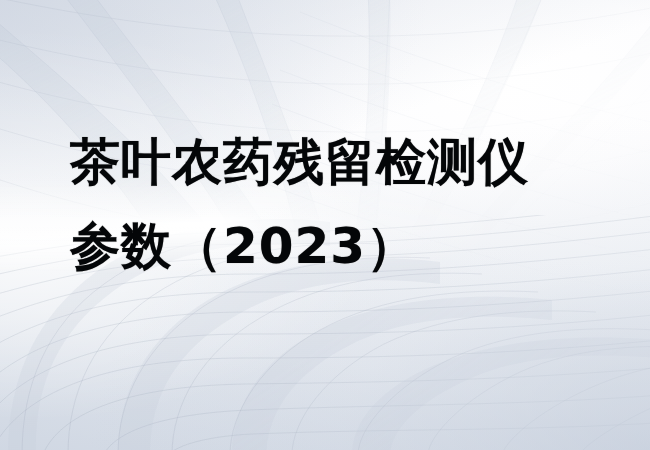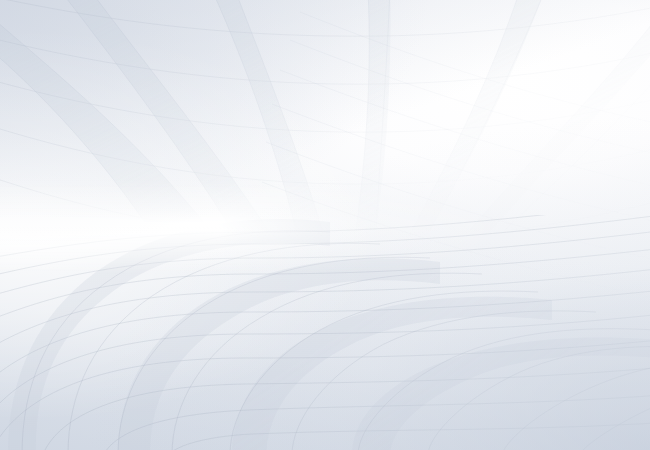--- a/index.html
+++ b/index.html
@@ -192,14 +192,18 @@
         <path d="M266,142 C 370,182 498,226 666,262"></path>
         <path d="M262,182 C 366,222 496,264 664,300"></path>
       </g>
     </svg>
   </div>
 
   <div class="layer" id="hilite Band"></div>
   <div class="layer" id="hiliteBand"></div>
   <div class="layer" id="vignette"></div>
 
+  <div id="titleBlock">
+    <p class="tline">茶叶农药残留检测仪</p>
+    <p class="tline">参数（2023）</p>
+  </div>
 
 </div>
 
 </body></html>

